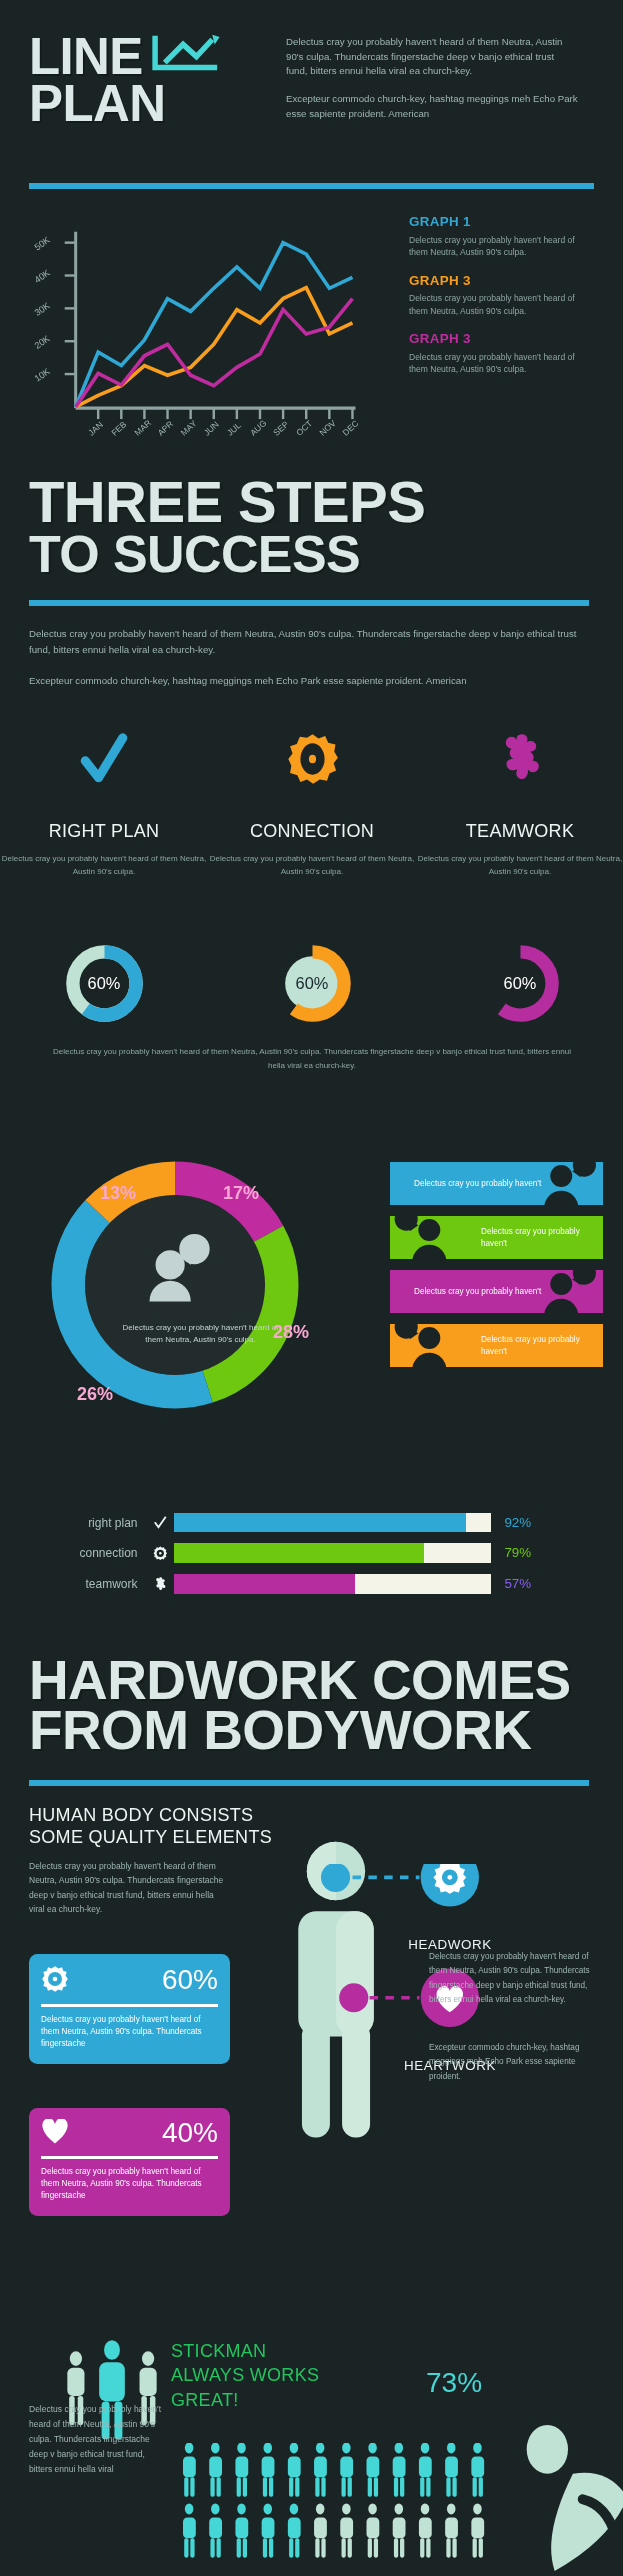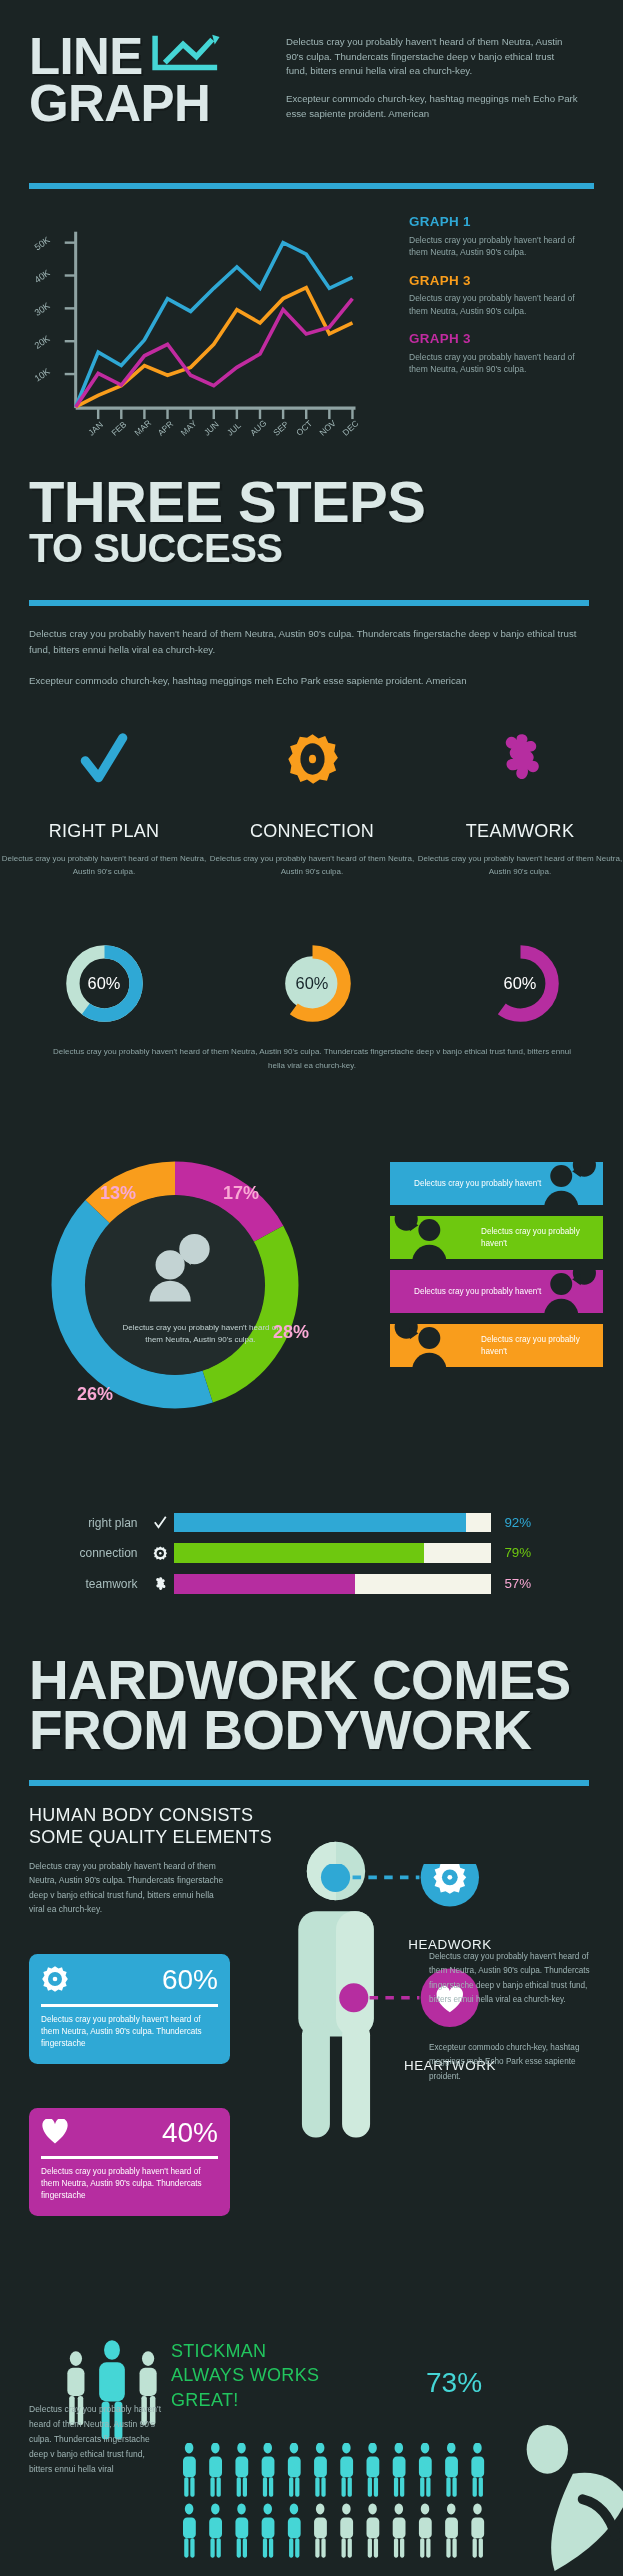--- a/index.html
+++ b/index.html
@@ -39,21 +39,21 @@
   .lg-desc { font-size:8.5px; line-height:1.45; color:#8ea5a5; margin-top:4.3px; }
 
   
   #three-sec { position:absolute; left:0; top:463px; width:624px; height:609px; }
   .big-head {
     font-family:"Liberation Sans Narrow","Liberation Sans",sans-serif;
     font-weight:bold; color:#dbe8e6; letter-spacing:-0.6px;
     text-shadow:2.4px 2.4px 0 rgba(0,0,0,.22); line-height:0.93;
   }
   #three-h1 { position:absolute; left:29px; top:12px; font-size:58px;text-align:right; }
-  #three-h2 { position:absolute; left:29px; top:67px; font-size:40px; }
+  #three-h2 { position:absolute; left:29px; top:67px; font-size:52px; }
   #three-rule { position:absolute; left:29px; top:137px; width:560px; height:6px; background:#2fa8d5; }
   #three-p1 { position:absolute; left:29px; top:163px; width:554px; font-size:9.7px; line-height:1.7; color:#9fb5b5; }
   #three-p2 { position:absolute; left:29px; top:210px; width:554px; font-size:9.7px; line-height:1.7; color:#9fb5b5; }
 
   .steps-row { position:absolute; left:0; top:262px; width:624px; display:flex; }
   .step-col { width:208px; text-align:center; }
   .step-icon { height:67px; display:flex; align-items:center; justify-content:center; }
   .step-title {
     font-family:"Liberation Sans Narrow","Liberation Sans",sans-serif;
     font-size:18px; color:#eef5f5; margin-top:29px; letter-spacing:0.3px;
@@ -166,21 +166,21 @@
         <span class="logo-word cond">LINE</span>
         <span id="logo-chart">
           <svg width="73" height="43" viewBox="0 0 120 70">
             <polyline points="10,6 10,58 112,58" fill="none" stroke="#45d6d6" stroke-width="9"></polyline>
             <polyline points="26,50 56,20 78,40 104,12" fill="none" stroke="#45d6d6" stroke-width="9"></polyline>
             <polygon points="104,4 116,8 108,20" fill="#45d6d6"></polygon>
           </svg>
         </span>
       </div>
       <div class="logo-line">
-        <span class="logo-word cond">GRAPH</span>
+        <span class="logo-word cond">PLAN</span>
       </div>
     </div>
     <div id="head-text">
       <p>Delectus cray you probably haven't heard of them Neutra, Austin 90's culpa. Thundercats fingerstache deep v banjo ethical trust fund, bitters ennui hella viral ea church-key.</p>
       <p>Excepteur commodo church-key, hashtag meggings meh Echo Park esse sapiente proident. American</p>
     </div>
     <div id="header-rule" class="rule"></div>
   </div>
 
   <div id="linegraph-sec">
@@ -428,21 +428,21 @@
     <div class="bar-row" style="top:66px;">
       <div class="bar-name">teamwork</div>
       <div class="bar-ico">
         <svg width="14.6" height="14.6" viewBox="0 0 84 86">
             <path fill="#eef5f5" d="M44 2 C52 2 56 9 52 15 C59 11 68 14 68 22 C68 28 63 31 58 31 C63 34 66 40 62 46 C69 46 75 52 71 60 C67 67 58 66 54 60 C56 68 50 78 42 76 C35 74 33 66 37 60 C30 64 20 61 19 53 C18 46 24 42 30 43 C24 39 22 31 27 26 C20 25 15 18 19 11 C23 4 33 5 36 12 C34 6 38 2 44 2 Z"></path>
           </svg>
       </div>
       <div class="bar-track">
         <div class="bar-fill" style="width:57%; background:#b62da0;"></div>
       </div>
-      <div class="bar-pct" style="color:#f9a8d4">57%</div>
+      <div class="bar-pct" style="color:#8b5cf6">57%</div>
     </div>
   </div>
 
   <div id="hard-sec">
     <div id="hard-h1" class="big-head">HARDWORK COMES</div>
     <div id="hard-h2" class="big-head">FROM BODYWORK</div>
     <div id="hard-rule"></div>
     <div id="hard-sub" style="white-space:pre-line">HUMAN BODY CONSISTS
 SOME QUALITY ELEMENTS</div>
     <div id="hard-p">Delectus cray you probably haven't heard of them Neutra, Austin 90's culpa. Thundercats fingerstache deep v banjo ethical trust fund, bitters ennui hella viral ea church-key.</div>

